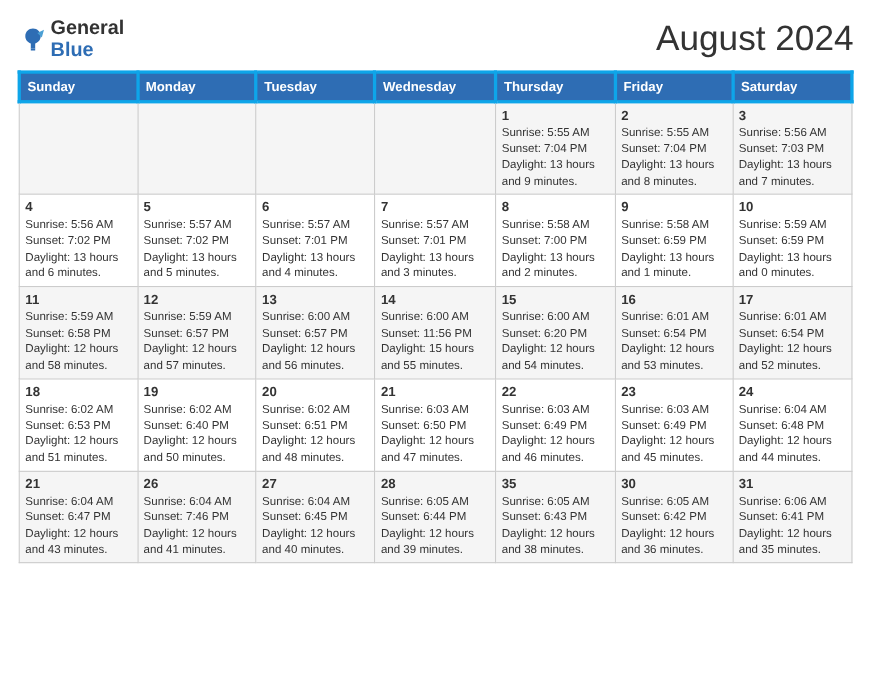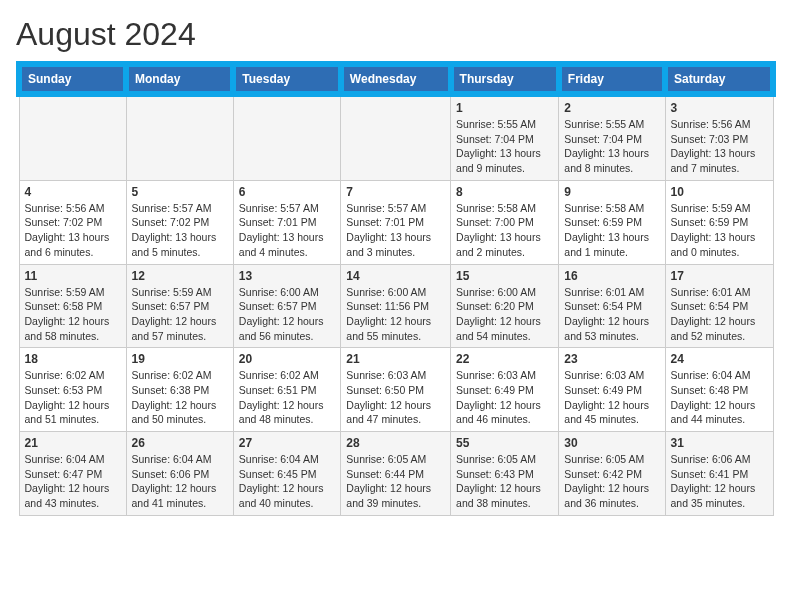--- a/index.html
+++ b/index.html
@@ -57,21 +57,21 @@
       border-collapse: collapse;
       font-size: 11px;
     }
     thead tr th {
       background-color: #2e6db4;
       color: #fff;
       text-align: left;
       padding: 5px 6px;
       font-size: 12px;
       font-weight: bold;
-      border: 6px solid #0ea5e9;
+      border: 3px solid #0ea5e9;
     }
     tbody tr td {
       border: 1px solid #ccc;
       vertical-align: top;
       padding: 4px 5px;
       height: 80px;
       width: 113px;
     }
     tbody tr:nth-child(odd) td {
       background-color: #f5f5f5;
@@ -91,20 +91,31 @@
       line-height: 1.4;
     }
     .empty-cell {
       background-color: #f5f5f5;
     }
   </style>
 </head>
 <body>
 
 <div class="header">
+  <div class="logo">
+    <svg class="logo-icon" viewBox="0 0 28 28" xmlns="http://www.w3.org/2000/svg">
+      <path d="M14 4 C10 4 7 7 7 11 C7 14 9 16.5 12 17.5 L12 22 L16 22 L16 17.5 C19 16.5 21 14 21 11 C21 7 18 4 14 4Z" fill="#2e6db4"></path>
+      <path d="M16 22 L16 24 L12 24 L12 22Z" fill="#2e6db4"></path>
+      <polygon points="18,8 24,5 22,12" fill="#4a9fd4"></polygon>
+    </svg>
+    <div class="logo-text">
+      <span class="logo-general">General</span>
+      <span class="logo-blue">Blue</span>
+    </div>
+  </div>
   <div class="title-block">
     <div class="month-year">August 2024</div>
   </div>
 </div>
 
 <table>
   <thead>
     <tr>
     <th>Sunday</th>
         <th>Monday</th>
@@ -200,21 +211,21 @@
         <td>
           <div class="day-num">13</div>
           <div class="cell-text">Sunrise: 6:00 AM</div>
           <div class="cell-text">Sunset: 6:57 PM</div>
           <div class="cell-text">Daylight: 12 hours and 56 minutes.</div>
         </td>
         <td>
           <div class="day-num">14</div>
           <div class="cell-text">Sunrise: 6:00 AM</div>
           <div class="cell-text">Sunset: 11:56 PM</div>
-          <div class="cell-text">Daylight: 12 hours and 55 minutes.</div>
+          <div class="cell-text">Daylight: 15 hours and 55 minutes.</div>
         </td>
         <td>
           <div class="day-num">15</div>
           <div class="cell-text">Sunrise: 6:00 AM</div>
           <div class="cell-text">Sunset: 6:20 PM</div>
           <div class="cell-text">Daylight: 12 hours and 54 minutes.</div>
         </td>
         <td>
           <div class="day-num">16</div>
           <div class="cell-text">Sunrise: 6:01 AM</div>
@@ -231,21 +242,21 @@
       <tr>
         <td>
           <div class="day-num">18</div>
           <div class="cell-text">Sunrise: 6:02 AM</div>
           <div class="cell-text">Sunset: 6:53 PM</div>
           <div class="cell-text">Daylight: 12 hours and 51 minutes.</div>
         </td>
         <td>
           <div class="day-num">19</div>
           <div class="cell-text">Sunrise: 6:02 AM</div>
-          <div class="cell-text">Sunset: 6:38 PM</div>
+          <div class="cell-text">Sunset: 6:40 PM</div>
           <div class="cell-text">Daylight: 12 hours and 50 minutes.</div>
         </td>
         <td>
           <div class="day-num">20</div>
           <div class="cell-text">Sunrise: 6:02 AM</div>
           <div class="cell-text">Sunset: 6:51 PM</div>
           <div class="cell-text">Daylight: 12 hours and 48 minutes.</div>
         </td>
         <td>
           <div class="day-num">21</div>
@@ -275,37 +286,37 @@
       <tr>
         <td>
           <div class="day-num">21</div>
           <div class="cell-text">Sunrise: 6:04 AM</div>
           <div class="cell-text">Sunset: 6:47 PM</div>
           <div class="cell-text">Daylight: 12 hours and 43 minutes.</div>
         </td>
         <td>
           <div class="day-num">26</div>
           <div class="cell-text">Sunrise: 6:04 AM</div>
-          <div class="cell-text">Sunset: 6:06 PM</div>
+          <div class="cell-text">Sunset: 7:46 PM</div>
           <div class="cell-text">Daylight: 12 hours and 41 minutes.</div>
         </td>
         <td>
           <div class="day-num">27</div>
           <div class="cell-text">Sunrise: 6:04 AM</div>
           <div class="cell-text">Sunset: 6:45 PM</div>
           <div class="cell-text">Daylight: 12 hours and 40 minutes.</div>
         </td>
         <td>
           <div class="day-num">28</div>
           <div class="cell-text">Sunrise: 6:05 AM</div>
           <div class="cell-text">Sunset: 6:44 PM</div>
           <div class="cell-text">Daylight: 12 hours and 39 minutes.</div>
         </td>
         <td>
-          <div class="day-num">55</div>
+          <div class="day-num">35</div>
           <div class="cell-text">Sunrise: 6:05 AM</div>
           <div class="cell-text">Sunset: 6:43 PM</div>
           <div class="cell-text">Daylight: 12 hours and 38 minutes.</div>
         </td>
         <td>
           <div class="day-num">30</div>
           <div class="cell-text">Sunrise: 6:05 AM</div>
           <div class="cell-text">Sunset: 6:42 PM</div>
           <div class="cell-text">Daylight: 12 hours and 36 minutes.</div>
         </td>

